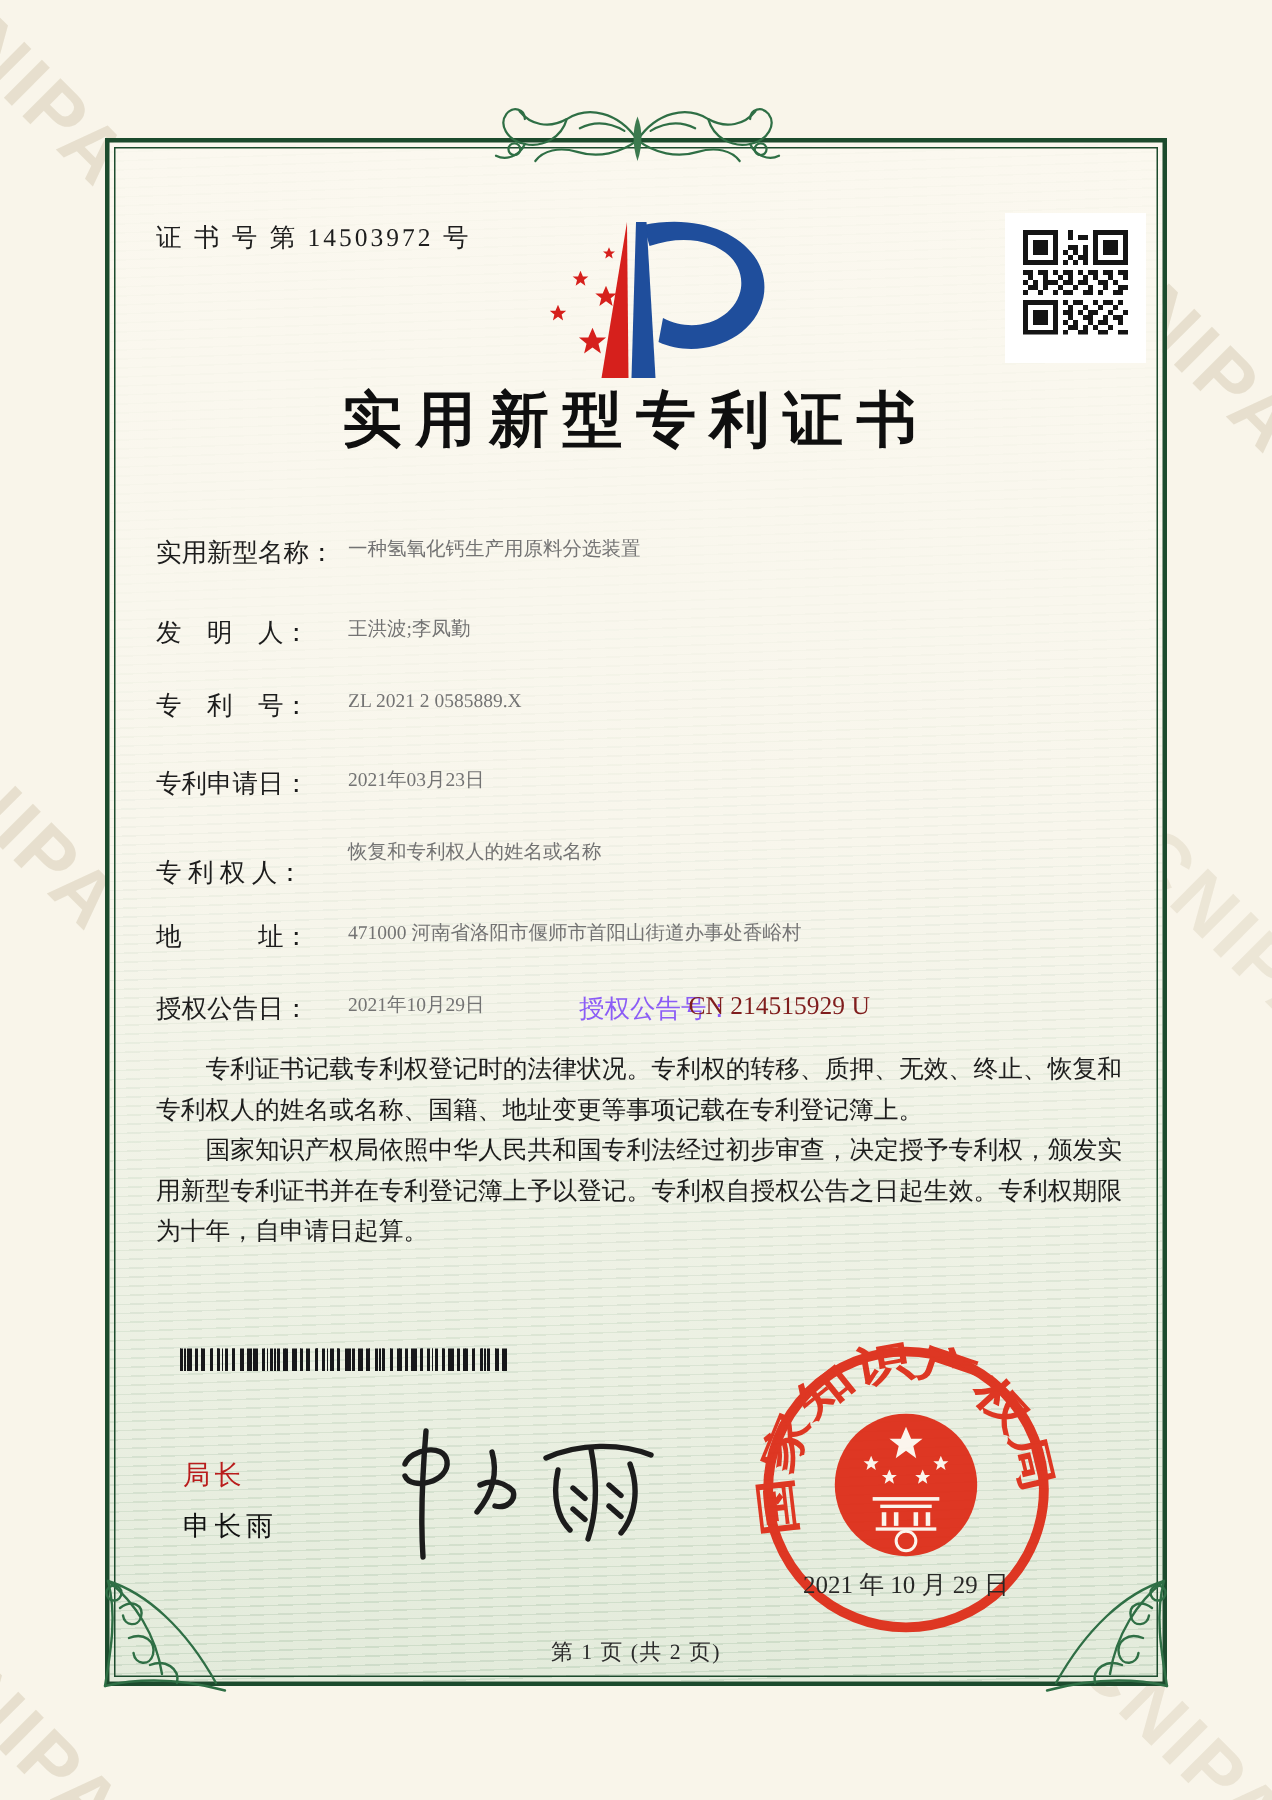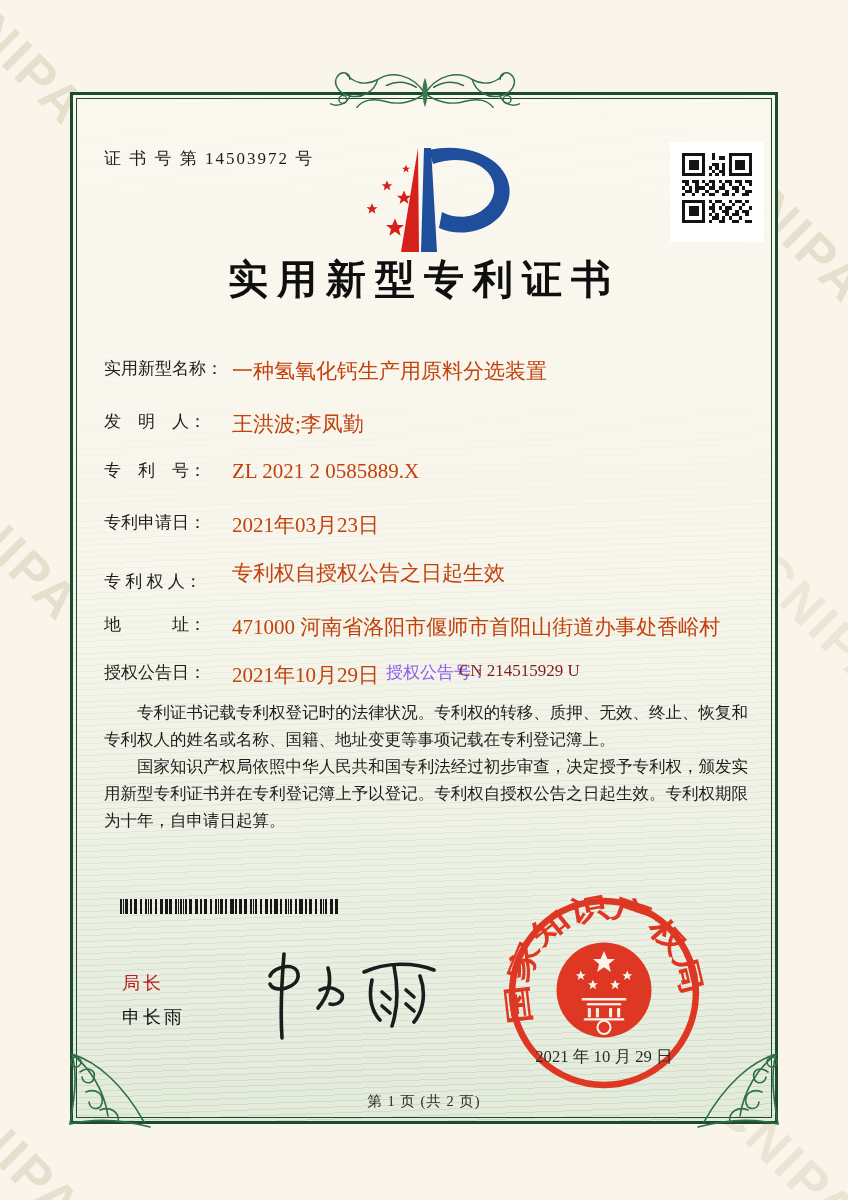--- a/index.html
+++ b/index.html
@@ -38,21 +38,21 @@
     -webkit-mask-image:linear-gradient(180deg,rgba(0,0,0,0.12) 0 30%,rgba(0,0,0,0.45) 60%,#000 100%);
     mask-image:linear-gradient(180deg,rgba(0,0,0,0.12) 0 30%,rgba(0,0,0,0.45) 60%,#000 100%);
   }
   .content{position:absolute;inset:0;z-index:3;}
   .cert-no{left:104px;top:147px;font-size:17px;letter-spacing:2px;color:#1d1d1d;}
   .title{
     left:0;top:252px;width:100%;text-align:center;
     font-size:40px;font-weight:bold;letter-spacing:9px;color:#0f0f0f;font-family:Liberation Serif, serif;
   }
   .field-label{position:absolute;left:104px;font-size:17px;color:#1d1d1d;white-space:pre;}
-  .field-value{position:absolute;left:232px;font-size:21px;color:#c2410c;white-space:pre;}
+  .field-value{position:absolute;left:232px;font-size:13px;color:#737373;white-space:pre;}
   .grant-label2{position:absolute;left:386px;font-size:17px;color:#8b5cf6;}
   .grant-value2{position:absolute;left:459px;font-size:17px;color:#7f1d1d;}
   .body-text{
     left:104px;top:699px;width:644px;font-size:16.5px;line-height:27px;
     text-align:justify;color:#1d1d1d;
   }
   .body-text p{margin:0;text-indent:2em;}
   .barcode{
     left:120px;top:899px;width:220px;height:15px;
     background:
@@ -185,21 +185,21 @@
     <div>
       <span class="field-label" style="top:459px;">专　利　号：</span>
       <span class="field-value" style="top:459px;">ZL 2021 2 0585889.X</span>
     </div>
     <div>
       <span class="field-label" style="top:511px;">专利申请日：</span>
       <span class="field-value" style="top:511px;">2021年03月23日</span>
     </div>
     <div>
       <span class="field-label" style="top:570px;">专 利 权 人：</span>
-      <span class="field-value" style="top:559px;">专利权自授权公告之日起生效</span>
+      <span class="field-value" style="top:559px;">恢复和专利权人的姓名或名称</span>
     </div>
     <div>
       <span class="field-label" style="top:613px;">地　　　址：</span>
       <span class="field-value" style="top:613px;">471000 河南省洛阳市偃师市首阳山街道办事处香峪村</span>
     </div>
 
     <div>
       <span class="field-label" style="top:661px;">授权公告日：</span>
       <span class="field-value" style="top:661px;">2021年10月29日</span>
       <span class="grant-label2" style="top:661px;">授权公告号：</span>

